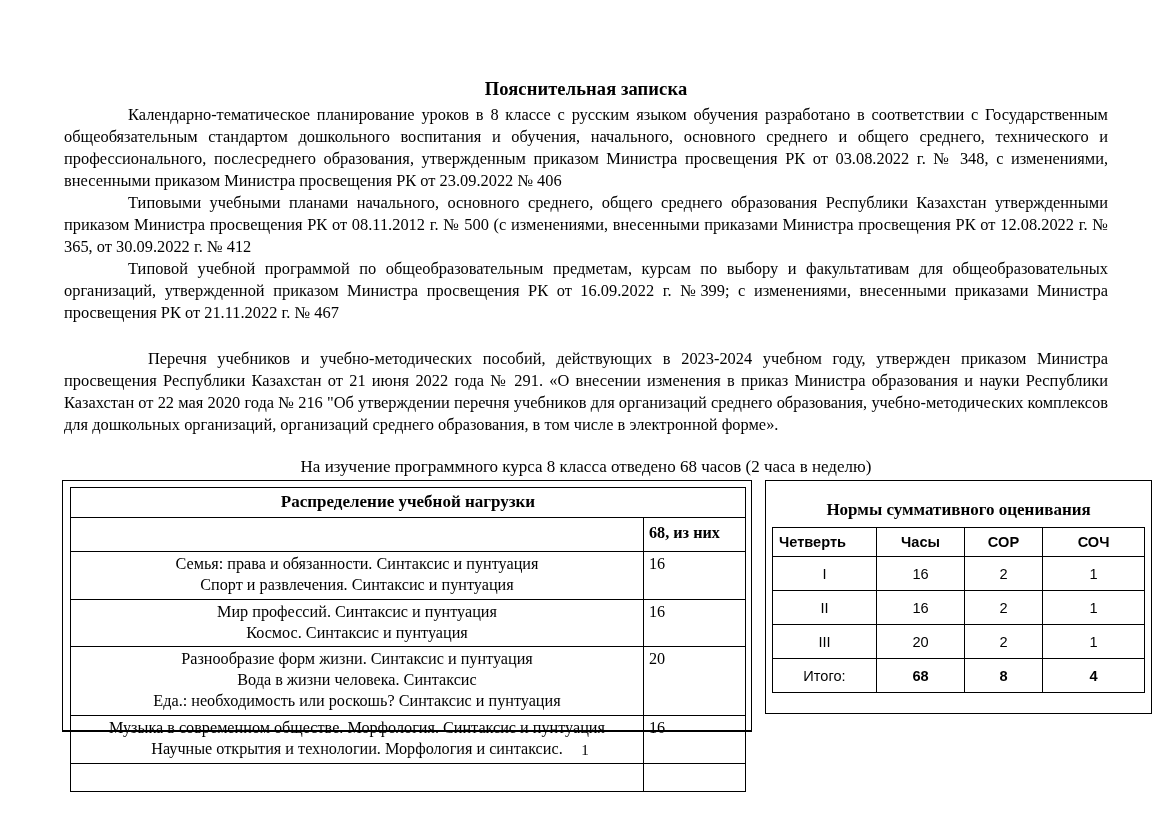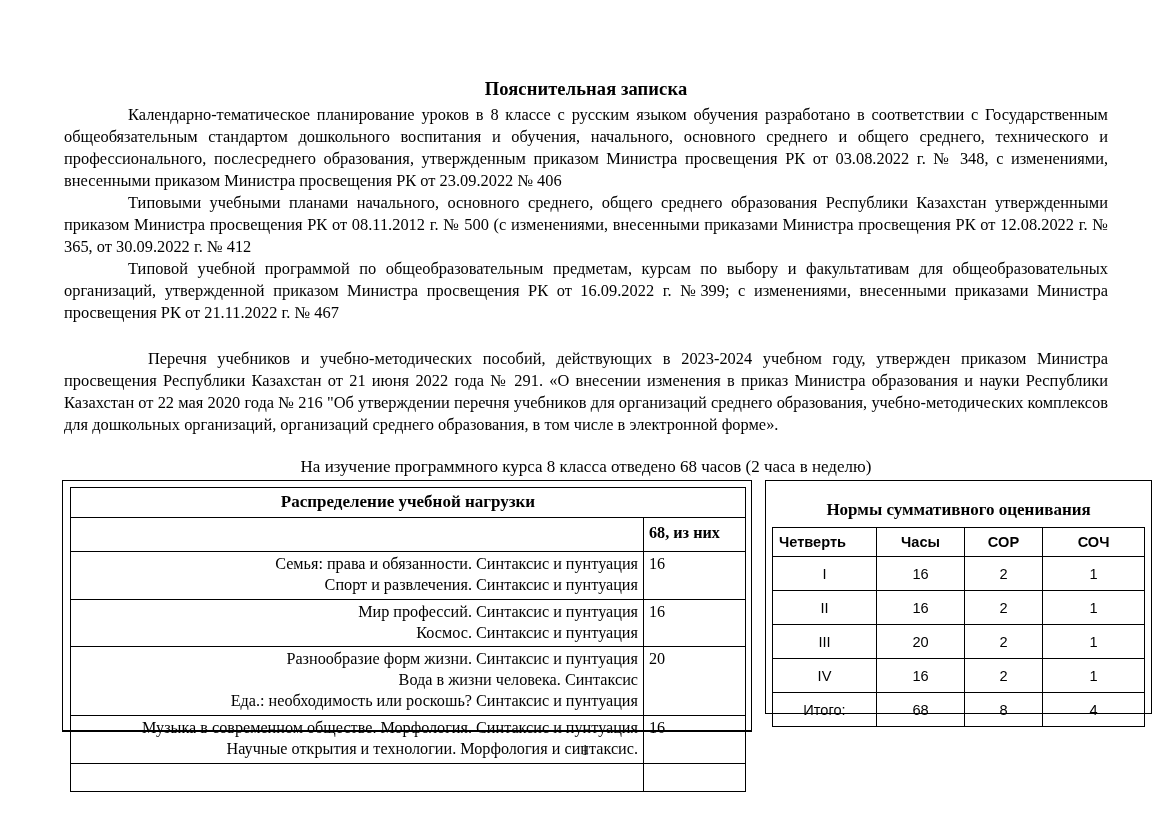--- a/index.html
+++ b/index.html
@@ -134,21 +134,21 @@
   }
 
   table.load td.hours-head {
     font-weight: bold;
     font-size: 16.2px;
     text-align: left;
     vertical-align: middle;
   }
 
   table.load td.topic-cell {
-    text-align: right;
+    text-align: center;
   }
 
   table.load td.empty-topic {
     height: 34px;
   }
 
   table.load td.last-row {
     height: 28px;
   }
 
@@ -201,21 +201,21 @@
     padding-left: 6px;
   }
 
   table.norms td.total-label {
     font-weight: normal;
     text-align: center;
     margin-left: 48px;
   }
 
   table.norms td.total-val {
-    font-weight: normal;
+    font-weight: bold;
   }
 
   table.norms col.c-quarter { width: 104px; }
   table.norms col.c-hours   { width: 88px; }
   table.norms col.c-sor     { width: 78px; }
   table.norms col.c-soch    { width: 102px; }
 
   .page-number {
     position: absolute;
     left: 0;
@@ -337,26 +337,20 @@
             <td>2</td>
             <td>1</td>
           </tr>
           <tr>
             <td>III</td>
             <td>20</td>
             <td>2</td>
             <td>1</td>
           </tr>
           <tr>
-            <td>IV</td>
-            <td>16</td>
-            <td>2</td>
-            <td>1</td>
-          </tr>
-          <tr>
             <td class="total-label">Итого:</td>
             <td class="total-val">68</td>
             <td class="total-val">8</td>
             <td class="total-val">4</td>
           </tr>
         </tbody>
       </table>
     </div>
 
   </div>

